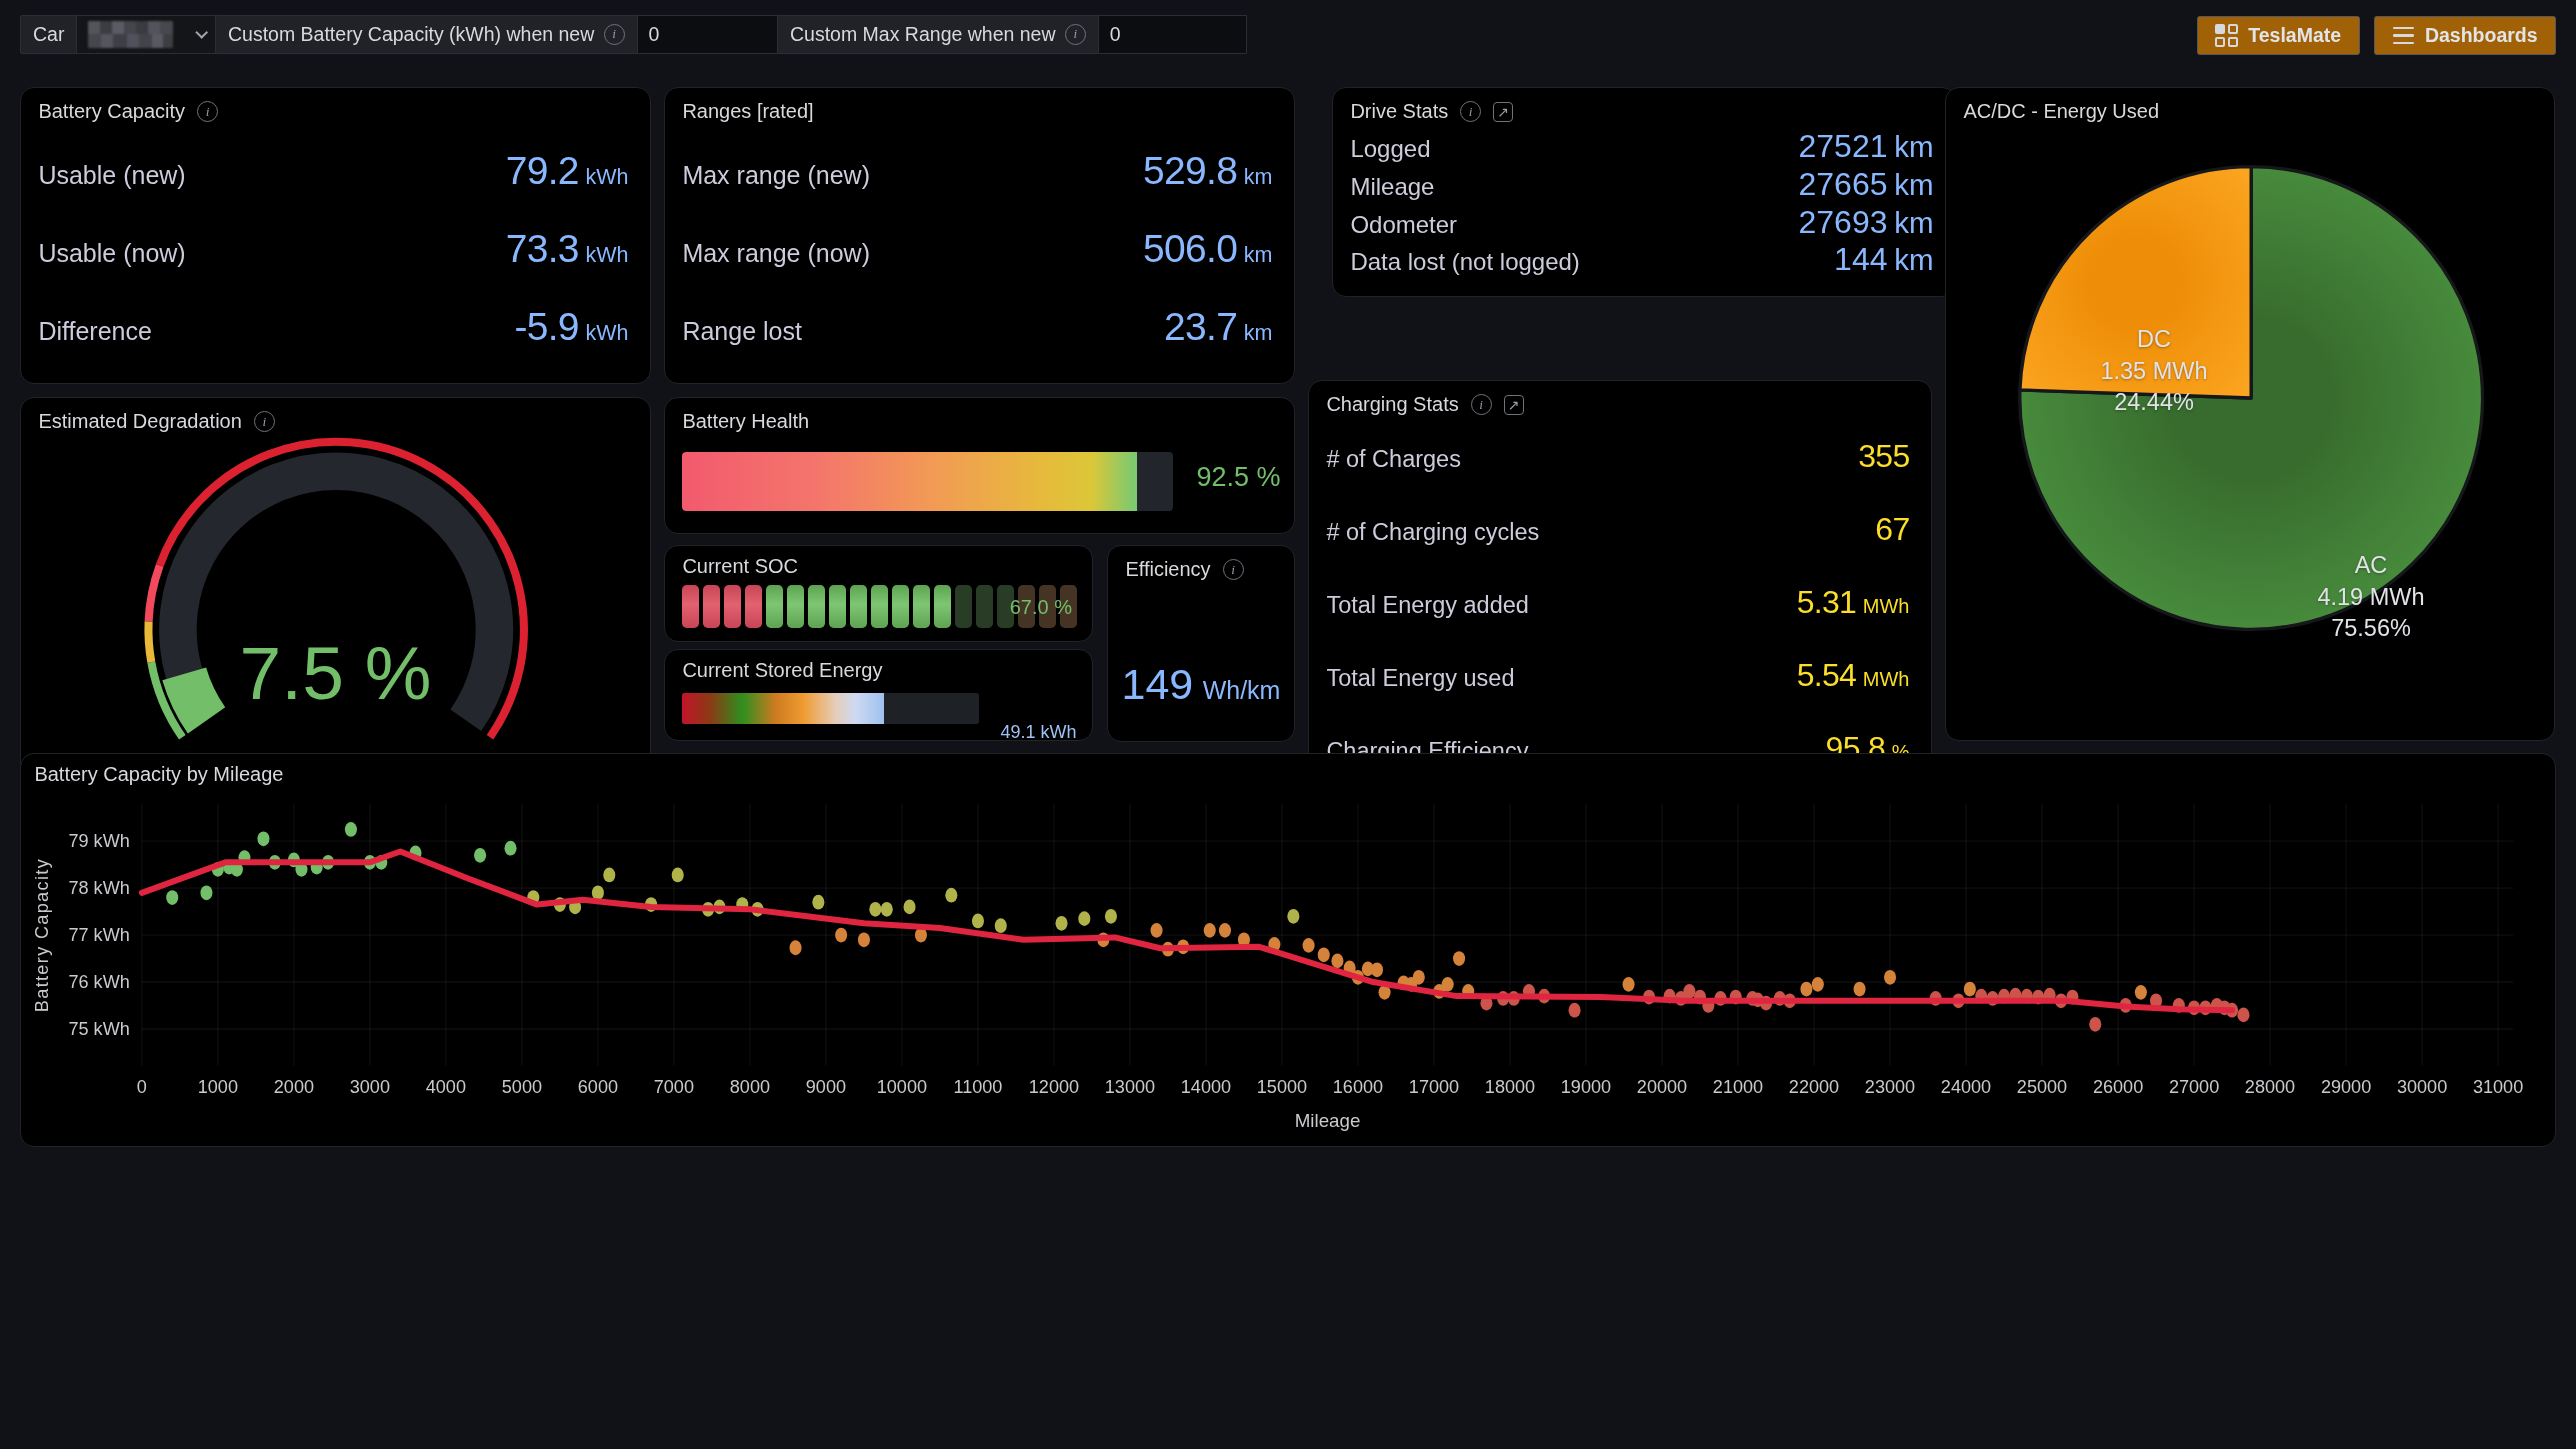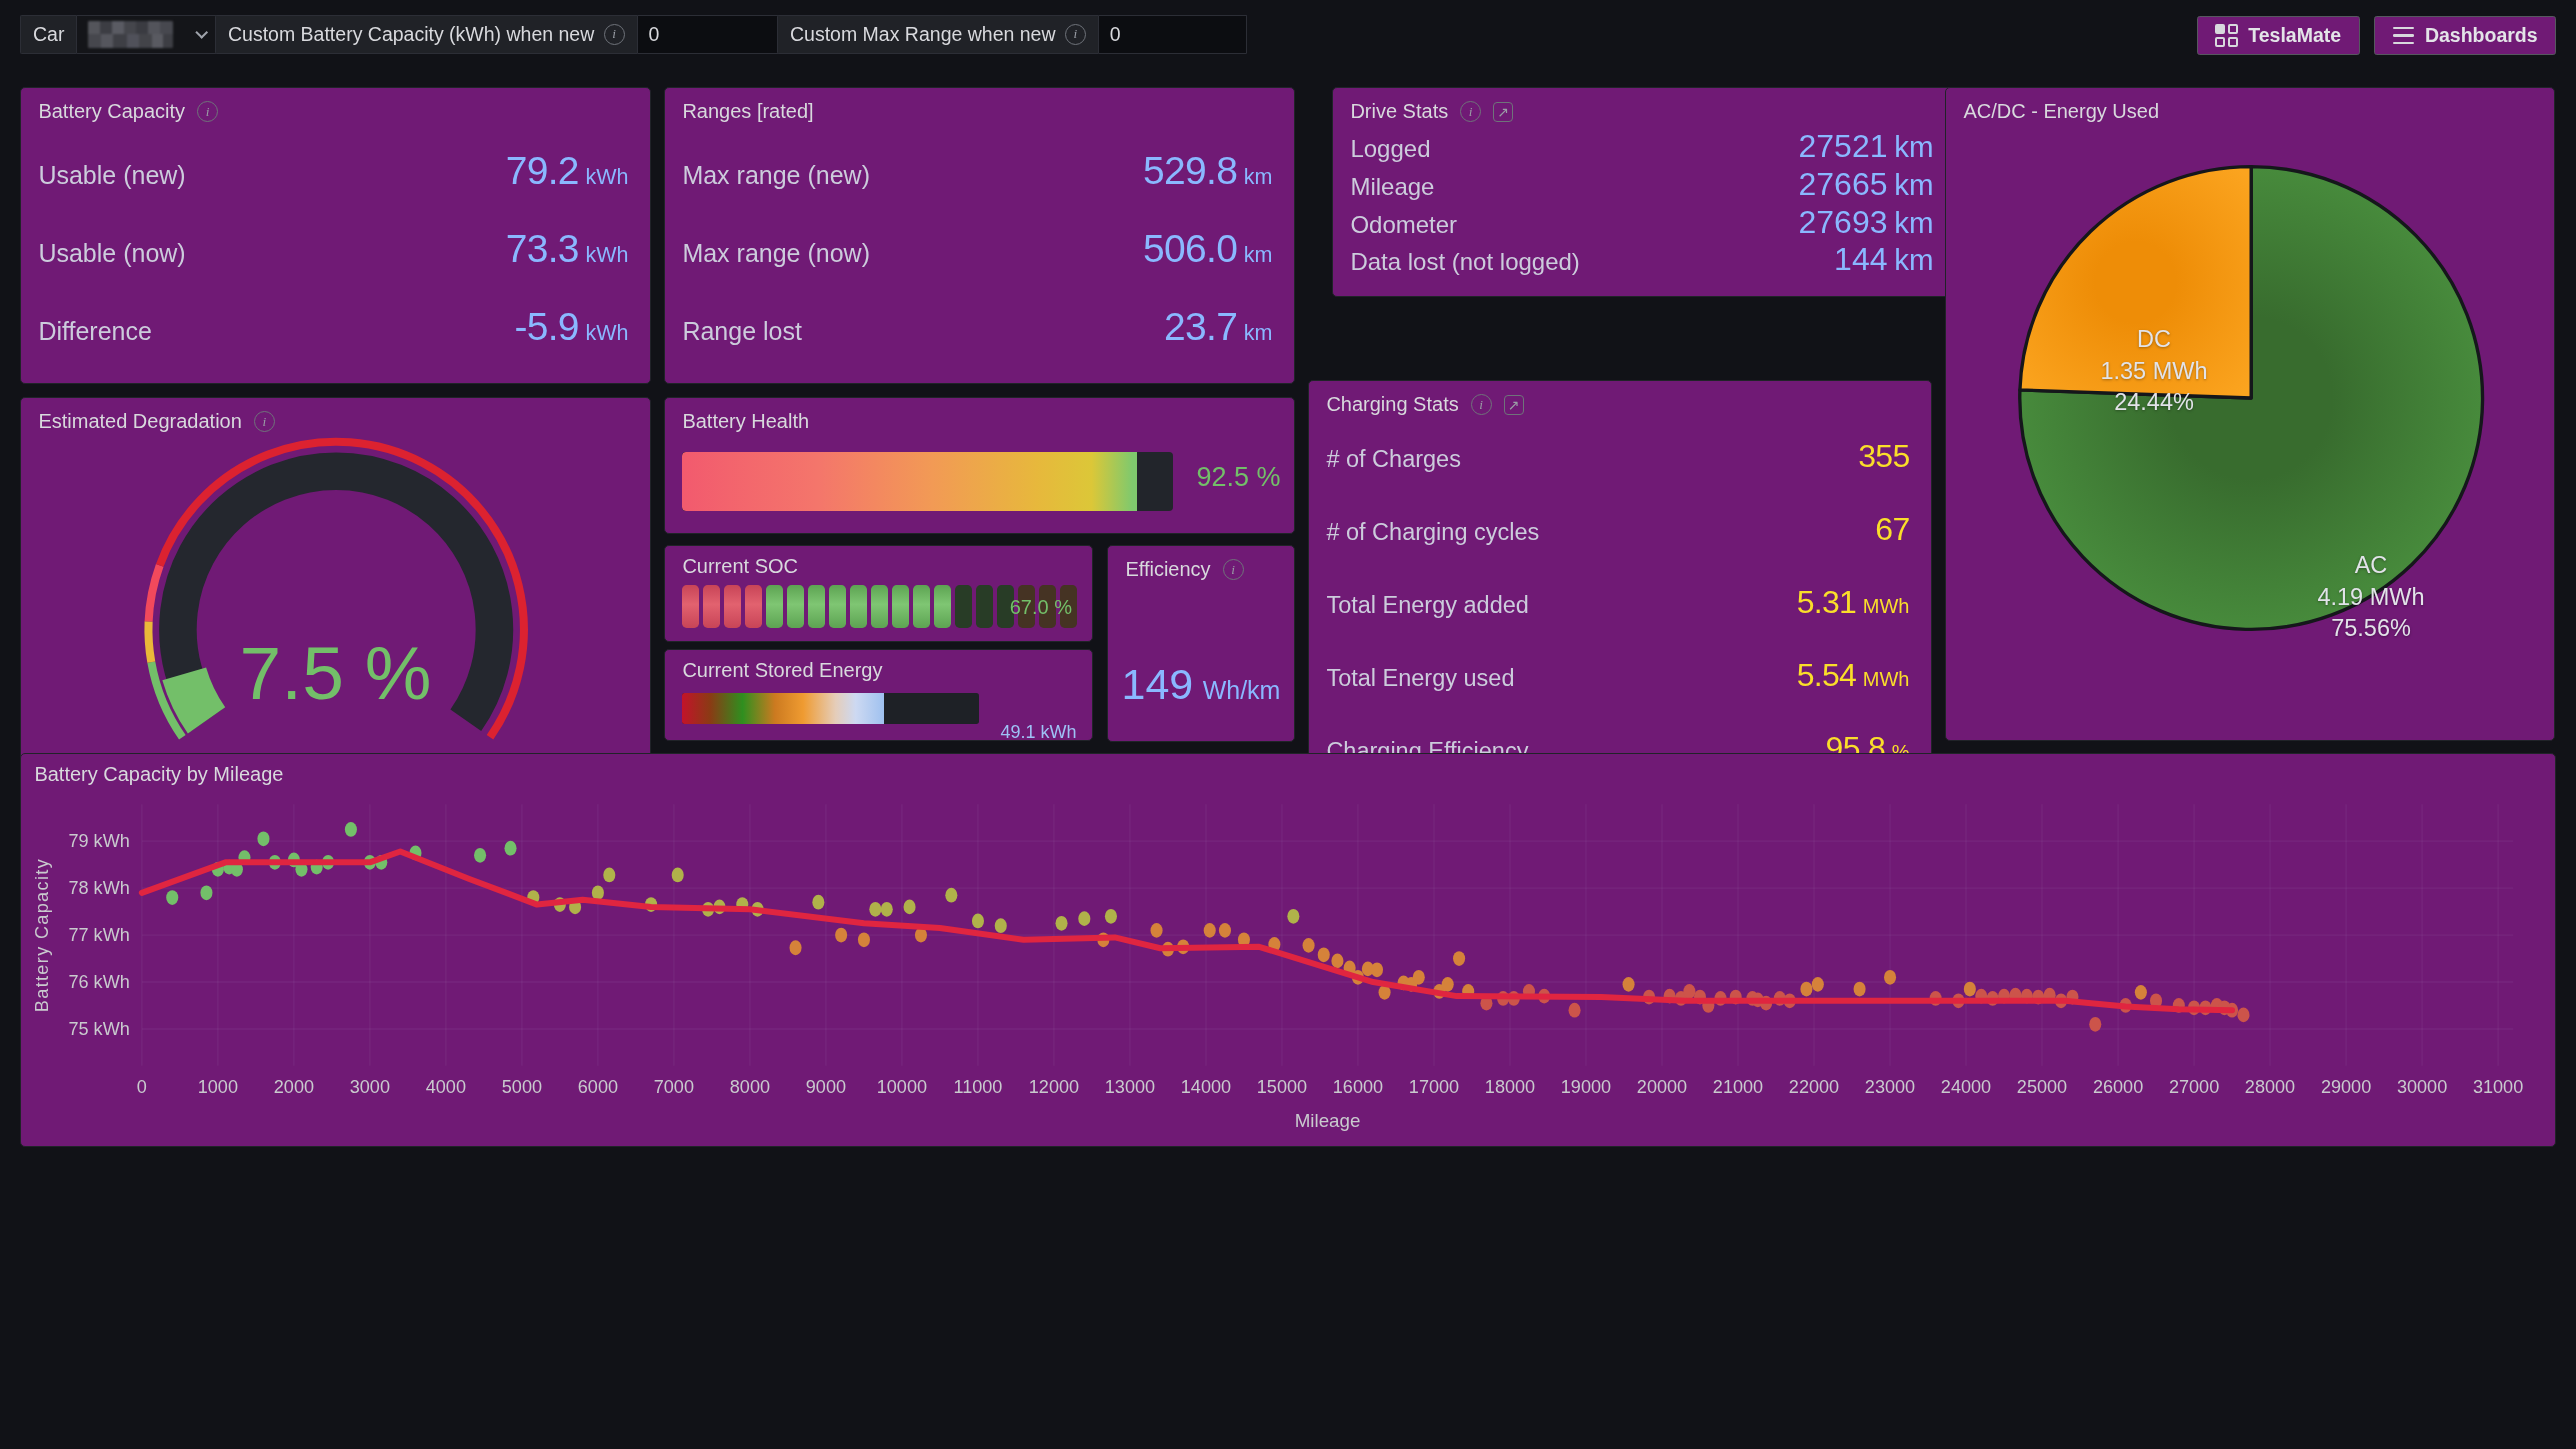--- a/index.html
+++ b/index.html
@@ -16,30 +16,30 @@
   #car-ctl .valbox{background:#141519;width:141px;}
   #bat-ctl .valbox{width:154px;}
   #rng-ctl .valbox{width:148px;}
   .pixwrap{width:85px;height:27px;overflow:hidden;filter:blur(1px);border-radius:1.3px;}
   .pixwrap div{height:13.4px;}
   .pixrow1{background:repeating-linear-gradient(90deg,#54555b 0 12px,#3c3d43 12px 24px,#5a5b63 24px 36px,#45464c 36px 48px,#3a3b41 48px 60px,#53545b 60px 72px,#47484f 72px 85px);}
   .pixrow2{background:repeating-linear-gradient(90deg,#46474d 0 13.4px,#55565d 13.4px 25.5px,#3e3f45 25.5px 39px,#50515a 39px 51px,#434449 51px 64px,#595a61 64px 75px,#3d3e44 75px 85px);}
   .chev{width:9.4px;height:9.4px;border-right:2px solid #9fa3ab;border-bottom:2px solid #9fa3ab;
     transform:rotate(45deg);margin-left:auto;margin-top:-2.7px;}
   .toolbar-right{position:absolute;right:20px;top:16px;display:flex;gap:14.8px;}
-  .tbtn{display:flex;align-items:center;gap:10.7px;height:39px;padding:0 17.4px;background:#701a75;
+  .tbtn{display:flex;align-items:center;gap:10.7px;height:39px;padding:0 17.4px;background:#a16207;
     border:0.7px solid #56585f;border-radius:2.7px;color:#e3e4e8;font-size:19.5px;font-weight:700;cursor:pointer;}
   .grid-icon{display:grid;grid-template-columns:9.4px 9.4px;grid-template-rows:9.4px 9.4px;gap:3.4px;}
   .grid-icon i{border:2px solid #d8d9dd;border-radius:2px;display:block;}
   .grid-icon i.f{background:#d8d9dd;}
   .burger{display:flex;flex-direction:column;gap:4.7px;}
   .burger i{width:21.5px;height:2.7px;background:#d8d9dd;border-radius:1.3px;display:block;}
 
   
-  .panel{position:absolute;background:#701a75;border:0.7px solid #202328;border-radius:5px;}
+  .panel{position:absolute;background:#000000;border:0.7px solid #202328;border-radius:14px;}
   .panel-head{display:flex;align-items:center;gap:12px;padding:12px 0 0 17.4px;font-size:20px;
     color:#d8d9dd;font-weight:400;white-space:nowrap;}
   .info-icon{width:21px;height:21px;min-width:21px;border:1.3px solid #6f737a;border-radius:50%;
     color:#9a9ea6;display:inline-flex;align-items:center;justify-content:center;
     font-size:13.4px;font-style:italic;font-family:"Liberation Serif",serif;}
   .ext-icon{width:20px;height:20px;min-width:20px;border:1.3px solid #6f737a;border-radius:4px;
     color:#9a9ea6;display:inline-flex;align-items:center;justify-content:center;font-size:14px;}
 
   .rows{position:absolute;left:17.4px;right:21.5px;top:44px;bottom:17.4px;display:flex;
     flex-direction:column;justify-content:space-around;}

